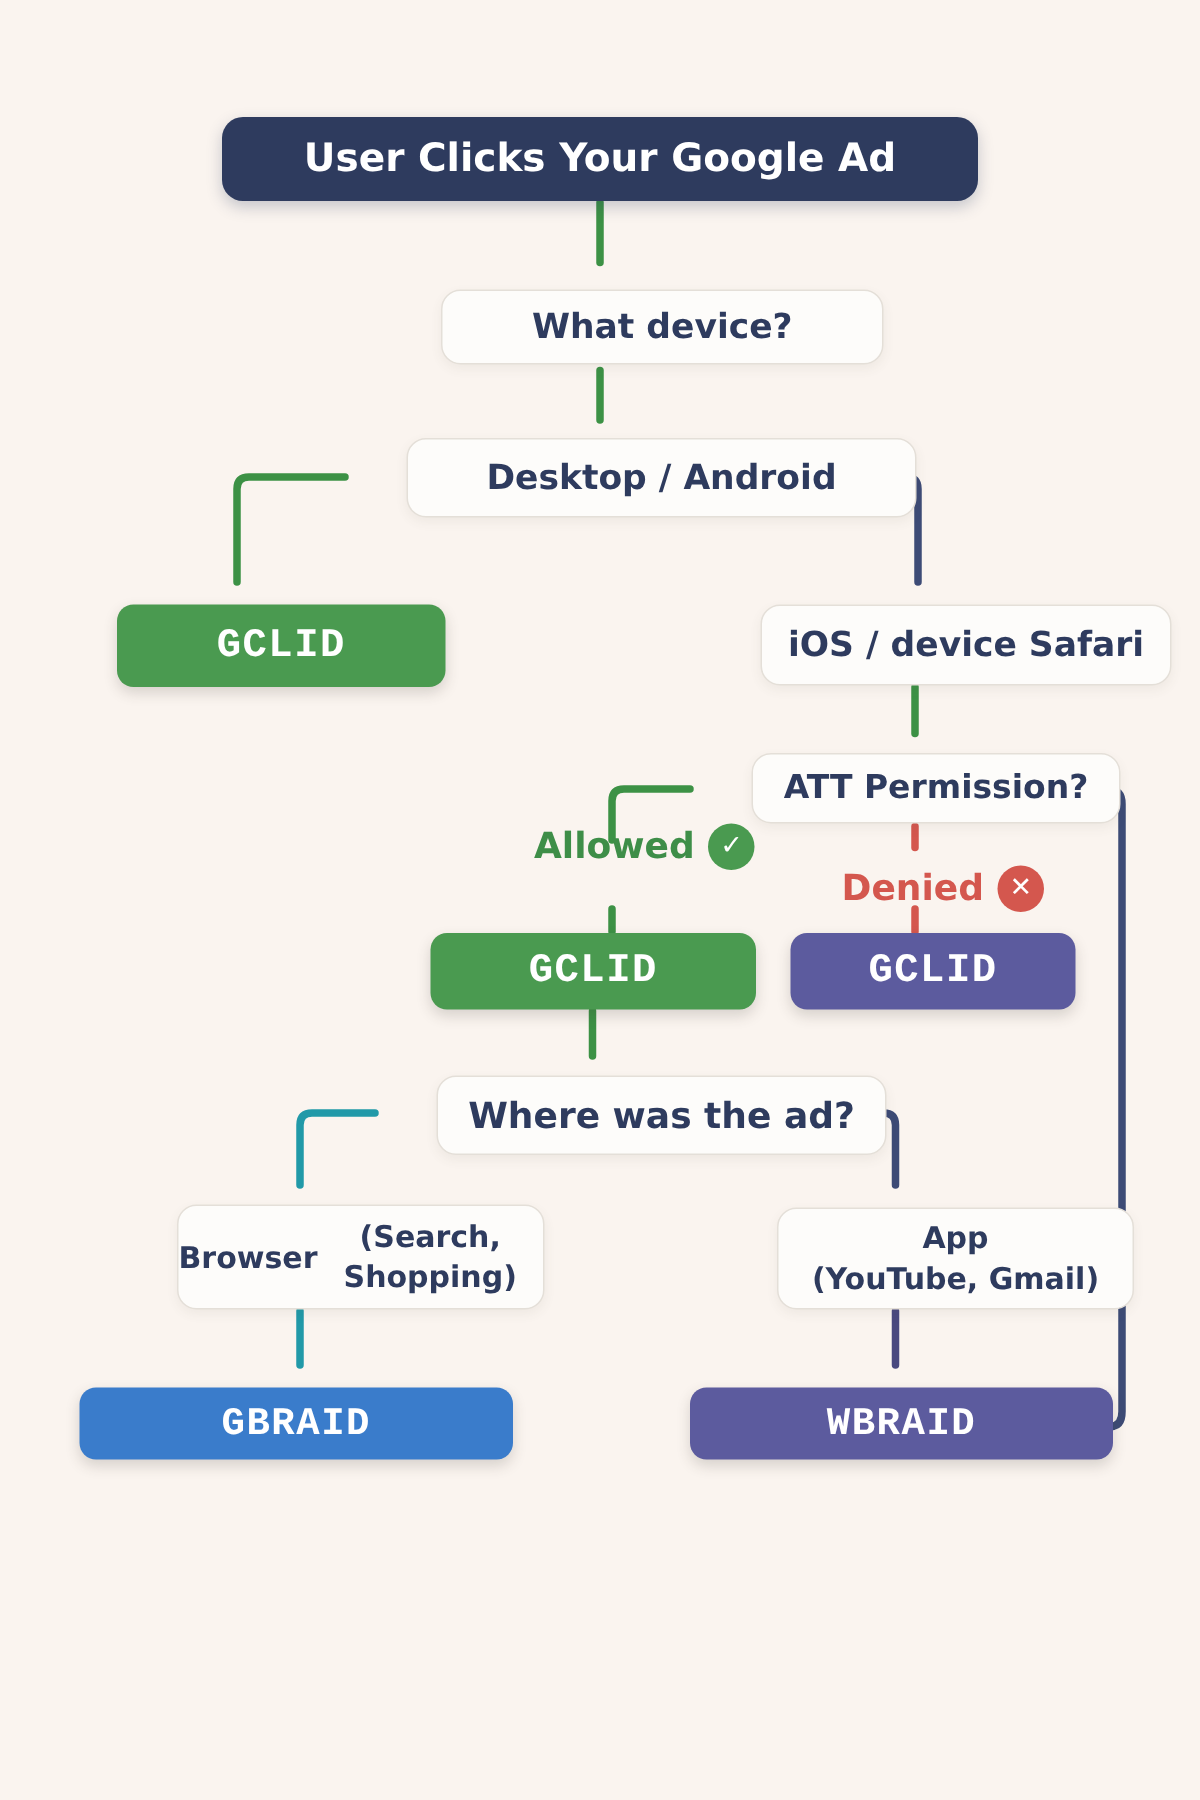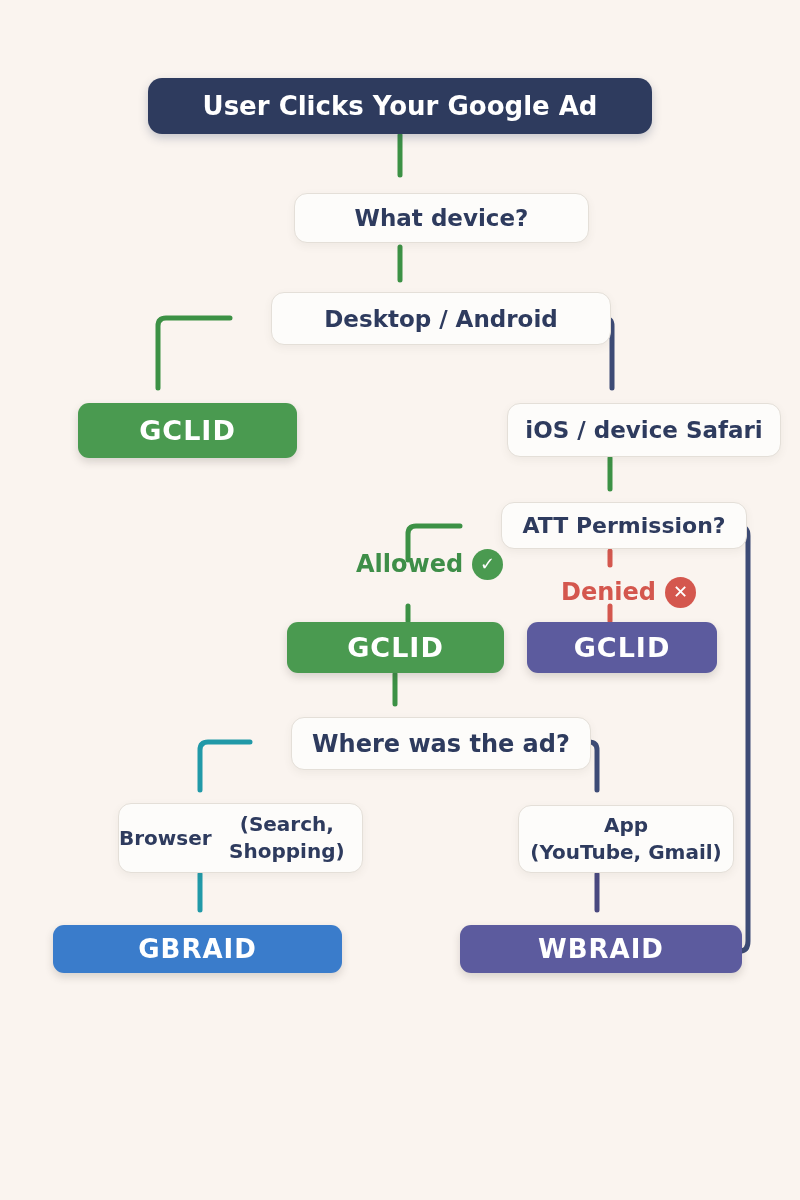--- a/index.html
+++ b/index.html
@@ -41,26 +41,27 @@
     font-weight:600;
     box-shadow:0 3px 8px rgba(90,80,70,.07);
     margin-left:41px;
   }
   .q-device  {left:253px;top:193px;width:295px;height:50px;font-size:23px;}
   .q-desktop {left:230px;top:292px;width:340px;height:53px;font-size:23px;}
   .q-ios     {left:466px;top:403px;width:274px;height:54px;font-size:23px;}
   .q-att     {left:460px;top:502px;width:246px;height:47px;font-size:22px;}
   .q-where   {left:250px;top:717px;width:300px;height:53px;font-size:24px;}
   .q-browser {left:77px; top:803px;width:245px;height:70px;font-size:20px;line-height:1.35;flex-direction:row;}
-  .q-app     {left:477px;top:805px;width:216px;height:68px;font-size:20px;line-height:1.35;flex-direction:column;}
+  .q-app     {left:477px;top:805px;width:238px;height:68px;font-size:20px;line-height:1.35;flex-direction:column;}
 
   .pill{
     color:#ffffff;font-weight:bold;letter-spacing:1px;
     border-radius:11px;
     box-shadow:0 4px 9px rgba(60,55,50,.18);
+    font-family:Liberation Mono, monospace;
   }
   .r-gclid1{left:78px; top:403px;width:219px;height:55px;font-size:27px;background:var(--green);}
   .r-gclid2{left:287px;top:622px;width:217px;height:51px;font-size:27px;background:var(--green);}
   .r-gclid3{left:527px;top:622px;width:190px;height:51px;font-size:27px;background:var(--purple);}
   .r-gbraid{left:53px; top:925px;width:289px;height:48px;font-size:26px;background:var(--blue);}
   .r-wbraid{left:460px;top:925px;width:282px;height:48px;font-size:26px;background:var(--purple);}
 
   .branch-label{
     position:absolute;display:flex;align-items:center;gap:9px;
     font-size:24px;font-weight:bold;height:32px;

